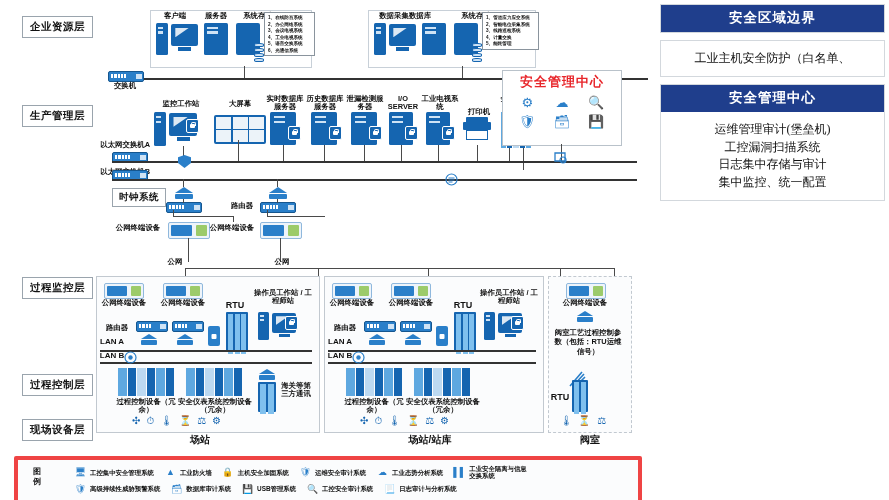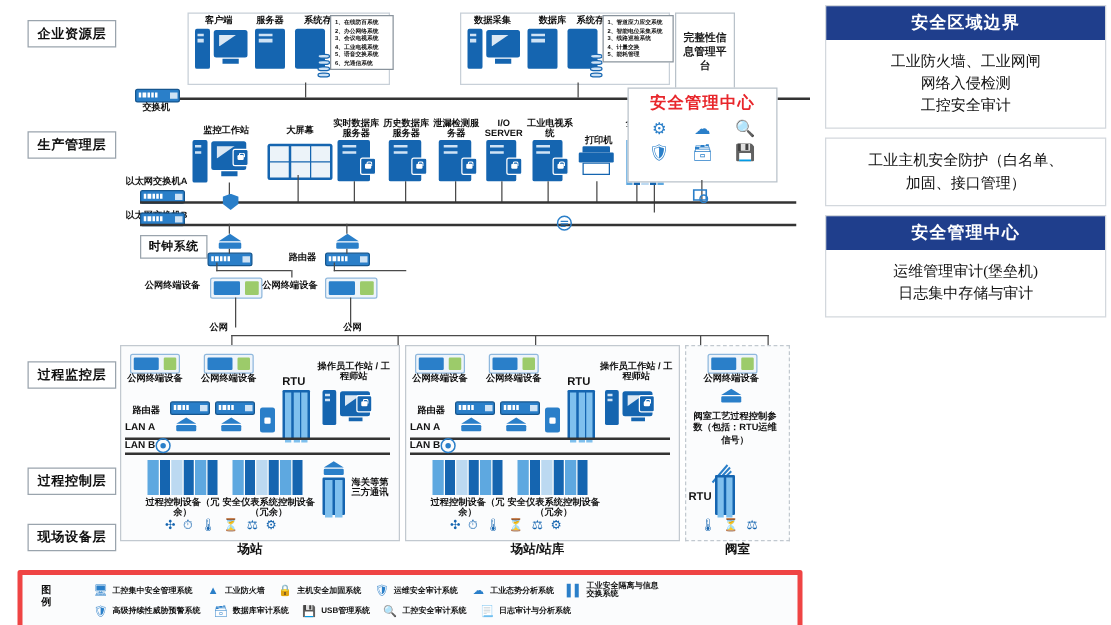--- a/index.html
+++ b/index.html
@@ -209,21 +209,21 @@
 </style>
 </head>
 <body>
 
 <div class="page">
 
   <div class="diagram">
 
     <div class="layer-label" style="left:22px;top:16px;">企业资源层</div>
     <div class="layer-label" style="left:22px;top:105px;">生产管理层</div>
-    <div class="layer-label" style="left:22px;top:277px;margin-top:12px;">过程监控层</div>
+    <div class="layer-label" style="left:22px;top:277px;">过程监控层</div>
     <div class="layer-label" style="left:22px;top:374px;">过程控制层</div>
     <div class="layer-label" style="left:22px;top:419px;">现场设备层</div>
 
     <div class="eqgroup" style="left:150px;top:10px;width:160px;height:56px;"></div>
 
     <div class="cap" style="left:154px;top:12px;width:42px;">客户端</div>
     <div class="cap" style="left:196px;top:12px;width:40px;">服务器</div>
     <div class="cap" style="left:234px;top:12px;width:48px;">系统存储</div>
 
     <div class="srv" style="left:156px;top:23px;">
@@ -252,21 +252,21 @@
       <div>3、会议电视系统</div>
       <div>4、工业电视系统</div>
       <div>5、语音交换系统</div>
       <div>6、光通信系统</div>
     </div>
 
 
     <div class="eqgroup" style="left:368px;top:10px;width:166px;height:56px;"></div>
 
     <div class="cap" style="left:372px;top:12px;width:44px;">数据采集</div>
-    <div class="cap" style="left:424px;top:12px;width:36px;">数据库</div>
+    <div class="cap" style="left:402px;top:12px;width:36px;">数据库</div>
     <div class="cap" style="left:452px;top:12px;width:48px;">系统存储</div>
 
     <div class="srv" style="left:374px;top:23px;">
       <div class="box" style="width:12px;height:32px;"></div>
     </div>
     <div class="monitor" style="left:389px;top:24px;">
       <div class="screen" style="width:27px;height:22px;"></div>
       <div class="stand" style="width:13px;height:4px;"></div>
     </div>
     <div class="srv" style="left:422px;top:23px;">
@@ -283,21 +283,20 @@
     </div>
 
     <div class="eqlist" style="left:482px;top:12px;width:50px;">
       <div>1、管道应力应交系统</div>
       <div>2、智能电位采集系统</div>
       <div>3、线路巡检系统</div>
       <div>4、计量交换</div>
       <div>5、能耗管理</div>
     </div>
 
-    <div class="platbox" style="left:540px;top:10px;width:42px;height:56px;">完整性信息管理平台</div>
 
     <div class="vline" style="left:244px;top:66px;height:12px;"></div>
     <div class="vline" style="left:462px;top:66px;height:12px;"></div>
 
     <div class="hline thick" style="left:108px;top:78px;width:540px;"></div>
 
     <div class="switchdev" style="left:108px;top:71px;width:34px;height:9px;">
       <div class="dots">
           <i></i>
           <i></i>
@@ -818,36 +817,32 @@
         </div>
       </div>
     </div>
   </div>
 
   <div class="cards">
 
 
     <div class="card">
       <div class="hd">安全区域边界</div>
-      <div class="bd">
-        <div>工业防火墙、工业网闸</div>
-        <div>网络入侵检测</div>
-        <div>工控安全审计</div>
-      </div>
     </div>
 
     <div class="card">
       <div class="bd">
         <div>工业主机安全防护（白名单、</div>
-        <div>加固、接口管理）</div>
       </div>
     </div>
 
     <div class="card">
       <div class="hd">安全管理中心</div>
       <div class="bd">
         <div>运维管理审计(堡垒机)</div>
+        <div>工控漏洞扫描系统</div>
         <div>日志集中存储与审计</div>
+        <div>集中监控、统一配置</div>
       </div>
     </div>
   </div>
 
 </div>
 
 </body></html>

